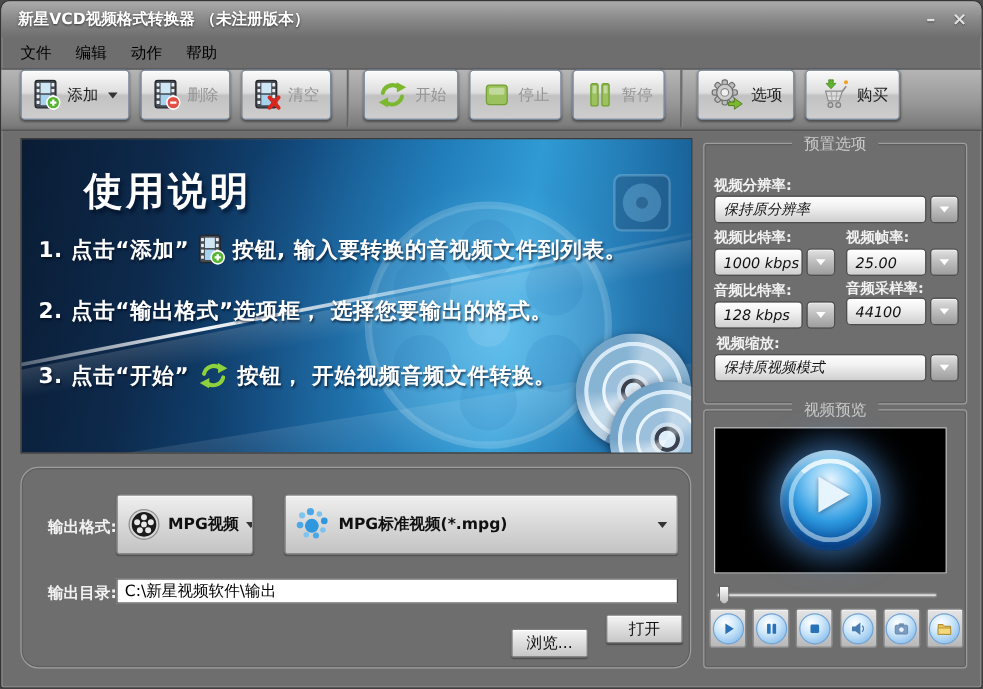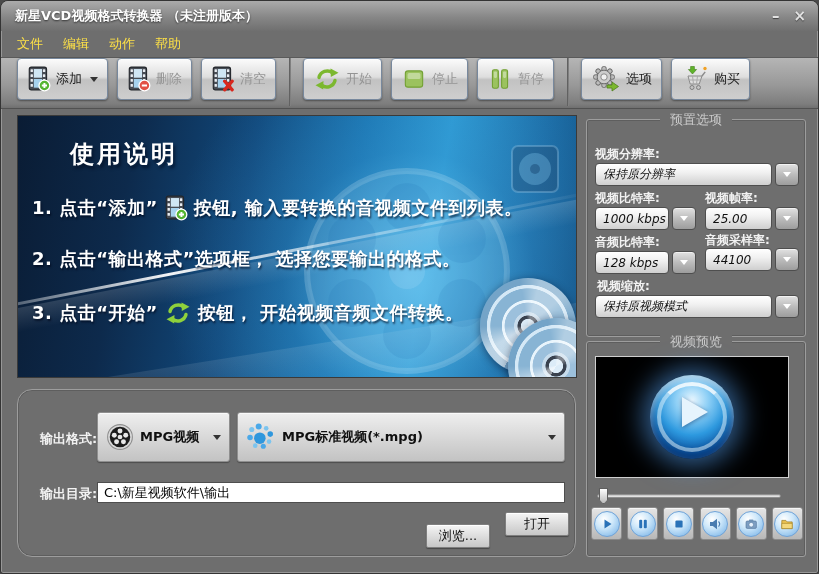--- a/index.html
+++ b/index.html
@@ -12,21 +12,21 @@
 
   
   .titlebar { height:30px; display:flex; align-items:center; padding:0 12px 0 14px;
     background:linear-gradient(#ababab,#868686 55%,#6f6f6f); }
   .title { color:#ffffff; font-weight:bold; font-size:13px; text-shadow:0 1px 2px rgba(0,0,0,.6); }
   .win-controls { margin-left:auto; display:flex; gap:14px; align-items:center; }
   .win-btn { color:#e2e2e2; font-weight:bold; font-size:15px; line-height:15px; text-shadow:0 1px 1px rgba(0,0,0,.5); }
 
   
   .menubar { height:26px; display:flex; align-items:center; padding-left:6px; }
-  .menu-item { color:#fde047; font-size:13px; padding:3px 10px; }
+  .menu-item { color:#000000; font-size:13px; padding:3px 10px; }
 
   
   .toolbar { height:52px; display:flex; align-items:flex-start; padding-left:16px;
     background:linear-gradient(#b5b5b5,#989898 55%,#7d7d7d 92%,#6f6f6f);
     border-top:1px solid #5a5a5a; border-bottom:1px solid #515151; }
   .tbtn { height:42px; display:flex; align-items:center; gap:5px; padding:0 9px; margin-right:9px;
     border:1px solid #77889d; border-radius:4px; font-size:13px; color:#1c1c1c;
     background:linear-gradient(#fbfbfb,#dedede 45%,#c2c2c2 52%,#cecece);
     box-shadow:0 1px 2px rgba(0,0,0,.4), inset 0 1px 0 #ffffff; }
   .tbtn.disabled { color:#949494; }
@@ -40,21 +40,21 @@
     background:
       radial-gradient(circle at 70% 62%, rgba(125,215,255,.55) 0%, rgba(60,150,210,.25) 30%, rgba(0,0,0,0) 58%),
       linear-gradient(100deg,#0a1c34 0%,#0d2a4c 20%,#11497c 40%,#1a76b2 58%,#2d9bd4 72%,#1c6da6 88%,#114e80 100%); }
   .streak { position:absolute; transform:rotate(-11deg); pointer-events:none; }
   .streak.s1 { left:-80px; top:128px; width:760px; height:3px;
     background:linear-gradient(90deg, transparent, rgba(255,255,255,.95) 30%, rgba(255,255,255,.35) 62%, transparent 88%); }
   .streak.s2 { left:-80px; top:134px; width:760px; height:24px; opacity:.14;
     background:linear-gradient(#ffffff, transparent); }
   .streak.s3 { left:-60px; top:228px; width:720px; height:42px; opacity:.10; transform:rotate(-9deg);
     background:linear-gradient(#ffffff, transparent); }
-  .hero-title { position:absolute; left:52px; top:22px; font-size:24px; font-weight:bold; color:#fff;
+  .hero-title { position:absolute; left:52px; top:22px; font-size:32px; font-weight:bold; color:#fff;
     letter-spacing:3px; text-shadow:2px 3px 3px rgba(0,10,30,.65); }
   .step { position:absolute; left:14px; display:flex; align-items:center; gap:6px; white-space:nowrap;
     color:#fff; font-weight:bold; font-size:18px; letter-spacing:.5px; text-shadow:1px 2px 2px rgba(0,10,30,.7); }
   .step.n1 { top:79px; } .step.n2 { top:131px;align-items:flex-end; } .step.n3 { top:184px; }
   .reel-big { position:absolute; left:284px; top:50px; opacity:.32; }
   .reel-small { position:absolute; right:14px; top:26px; opacity:.5; }
   .cd { position:absolute; width:96px; height:96px; border-radius:50%;
     background:
       conic-gradient(from 210deg, rgba(255,255,255,.5) 0 30deg, transparent 60deg 140deg, rgba(255,255,255,.35) 165deg 200deg, transparent 235deg 360deg),
       radial-gradient(circle,#dcecf8 0 10%, #39414e 11% 15%, #c8dcec 16% 20%, #9cc0dc 21% 34%, #e8f4fc 35% 38%, #88b4d4 39% 55%, #d4e8f6 56% 60%, #74a4c8 61% 78%, #eef8ff 79% 84%, #5a88ac 85% 100%);
@@ -111,21 +111,21 @@
   .pdisc { width:26px; height:26px; border-radius:50%; border:1px solid #6fa3d8;
     background:radial-gradient(circle at 38% 30%, #ffffff, #cfe8fa 40%, #9cc9ef 72%, #74aee4 100%);
     display:flex; align-items:center; justify-content:center; }
 
   
   .bigdd { position:absolute; height:50px; border:1px solid #8f8f8f; border-radius:3px;
     display:flex; align-items:center; gap:6px; padding:0 8px; font-size:13px; font-weight:bold; color:#101010;
     background:linear-gradient(#efefef,#d4d4d4 60%,#c3c3c3);
     box-shadow: inset 0 1px 0 #fafafa, 0 1px 1px rgba(0,0,0,.3); white-space:nowrap; overflow:hidden; }
   .bigdd .caret { margin-left:auto; }
-  .dd-format { left:79px; top:22px; width:133px; }
+  .dd-format { left:79px; top:22px; width:114px; }
   .dd-profile { left:219px; top:22px; width:328px; }
   .text-input { position:absolute; left:79px; top:92px; width:468px; height:21px;
     border:1px solid #4e4e4e; background:#ffffff; color:#000; font-size:13px; padding:1px 6px;
     font-family:"DejaVu Sans","Liberation Sans",sans-serif; }
   .btn { position:absolute; width:64px; height:24px; display:flex; align-items:center; justify-content:center;
     border:1px solid #7f7f7f; border-radius:2px; font-size:13px; color:#111;
     background:linear-gradient(#f5f5f5,#d9d9d9 60%,#c7c7c7);
     box-shadow:0 1px 1px rgba(0,0,0,.35), inset 0 1px 0 #ffffff; }
   .btn-browse { left:408px; top:134px; }
   .btn-open  { left:487px; top:122px; }

